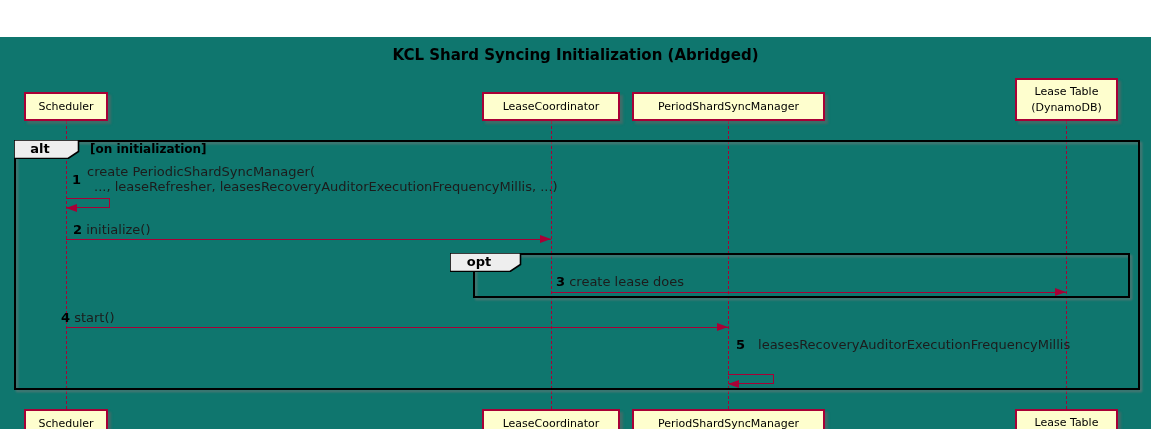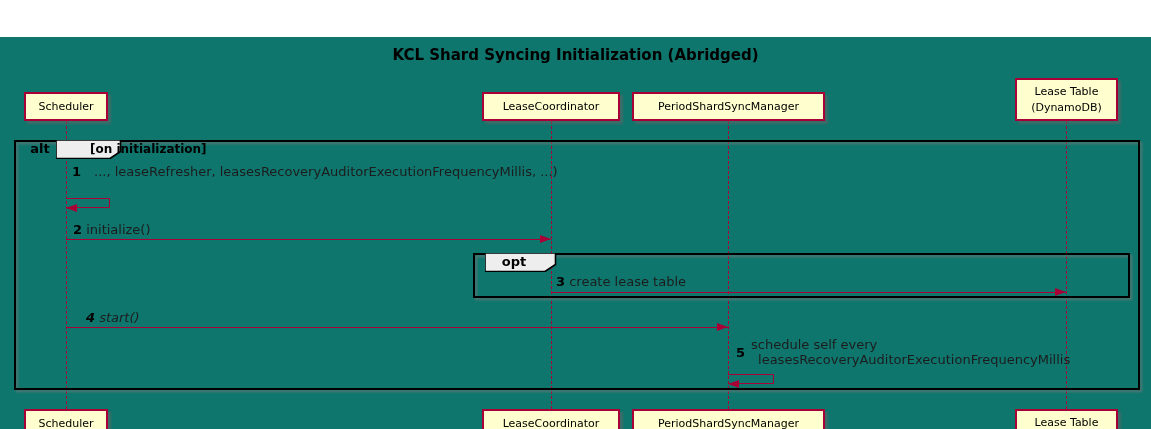--- a/index.html
+++ b/index.html
@@ -86,69 +86,69 @@
   </div>
   <div class="participant" style="left:632px; top:372px; width:193px; height:29px;">
     <span>PeriodShardSyncManager</span>
   </div>
   <div class="participant" style="left:1015px; top:372px; width:103px; height:43px; flex-direction:column;">
     <span>Lease Table</span>
     <span>(DynamoDB)</span>
   </div>
 
   <div class="frame" style="left:14px; top:103px; width:1126px; height:250px;"></div>
-  <div class="frame-tab" style="left:14px; top:103px;padding-left:42px;">
+  <div class="frame-tab" style="left:14px; top:103px;">
     <svg width="66" height="19">
       <path d="M0,0 H64.5 V11.5 L54,18.5 H0 Z" fill="#EEEEEE" stroke="#000000" stroke-width="1.6"></path>
     </svg>
     <div class="frame-keyword">alt</div>
   </div>
   <div class="frame-cond" style="left:90px; top:105px;">[on initialization]</div>
 
   <div class="msg msg-flex" style="left:72px; top:127px;">
     <b>1</b>
     <span>
+      <span style="display:block;">create PeriodicShardSyncManager(</span>
       <span style="display:block;" class="indent">..., leaseRefresher, leasesRecoveryAuditorExecutionFrequencyMillis, ...)</span>
     </span>
   </div>
   <div class="self-loop" style="left:66px; top:161px; width:44px; height:10px;"></div>
   <div class="arrow-head-left" style="left:66px; top:167px;"></div>
 
   <div class="msg" style="left:73px; top:185px;">
     <b>2</b>
     <span>initialize()</span>
   </div>
   <div class="arrow-line" style="left:66px; top:202px; width:485px;"></div>
   <div class="arrow-head-right" style="left:540px; top:198px;"></div>
 
   <div class="frame" style="left:473px; top:216px; width:657px; height:45px;"></div>
-  <div class="frame-tab" style="left:485px; top:216px;">
+  <div class="frame-tab" style="left:450px; top:216px;">
     <svg width="72" height="19">
       <path d="M0,0 H70.5 V11.5 L60,18.5 H0 Z" fill="#EEEEEE" stroke="#000000" stroke-width="1.6"></path>
     </svg>
     <div class="frame-keyword" style="width:58px;">opt</div>
   </div>
 
   <div class="msg" style="left:556px; top:237px;">
     <b>3</b>
-    <span>create lease table</span>
+    <span>create lease does</span>
   </div>
   <div class="arrow-line" style="left:551px; top:255px; width:515px;"></div>
   <div class="arrow-head-right" style="left:1055px; top:251px;"></div>
 
-  <div class="msg" style="left:86px; top:273px;font-style:italic;">
+  <div class="msg" style="left:61px; top:273px;">
     <b>4</b>
     <span>start()</span>
   </div>
   <div class="arrow-line" style="left:66px; top:290px; width:662px;"></div>
   <div class="arrow-head-right" style="left:717px; top:286px;"></div>
 
   <div class="msg msg-flex" style="left:736px; top:300px;">
     <b>5</b>
     <span>
-      <span style="display:block;">schedule self every</span>
       <span style="display:block;" class="indent">leasesRecoveryAuditorExecutionFrequencyMillis</span>
     </span>
   </div>
   <div class="self-loop" style="left:728px; top:337px; width:46px; height:10px;"></div>
   <div class="arrow-head-left" style="left:728px; top:343px;"></div>
 
 </div>
 
 </body></html>

